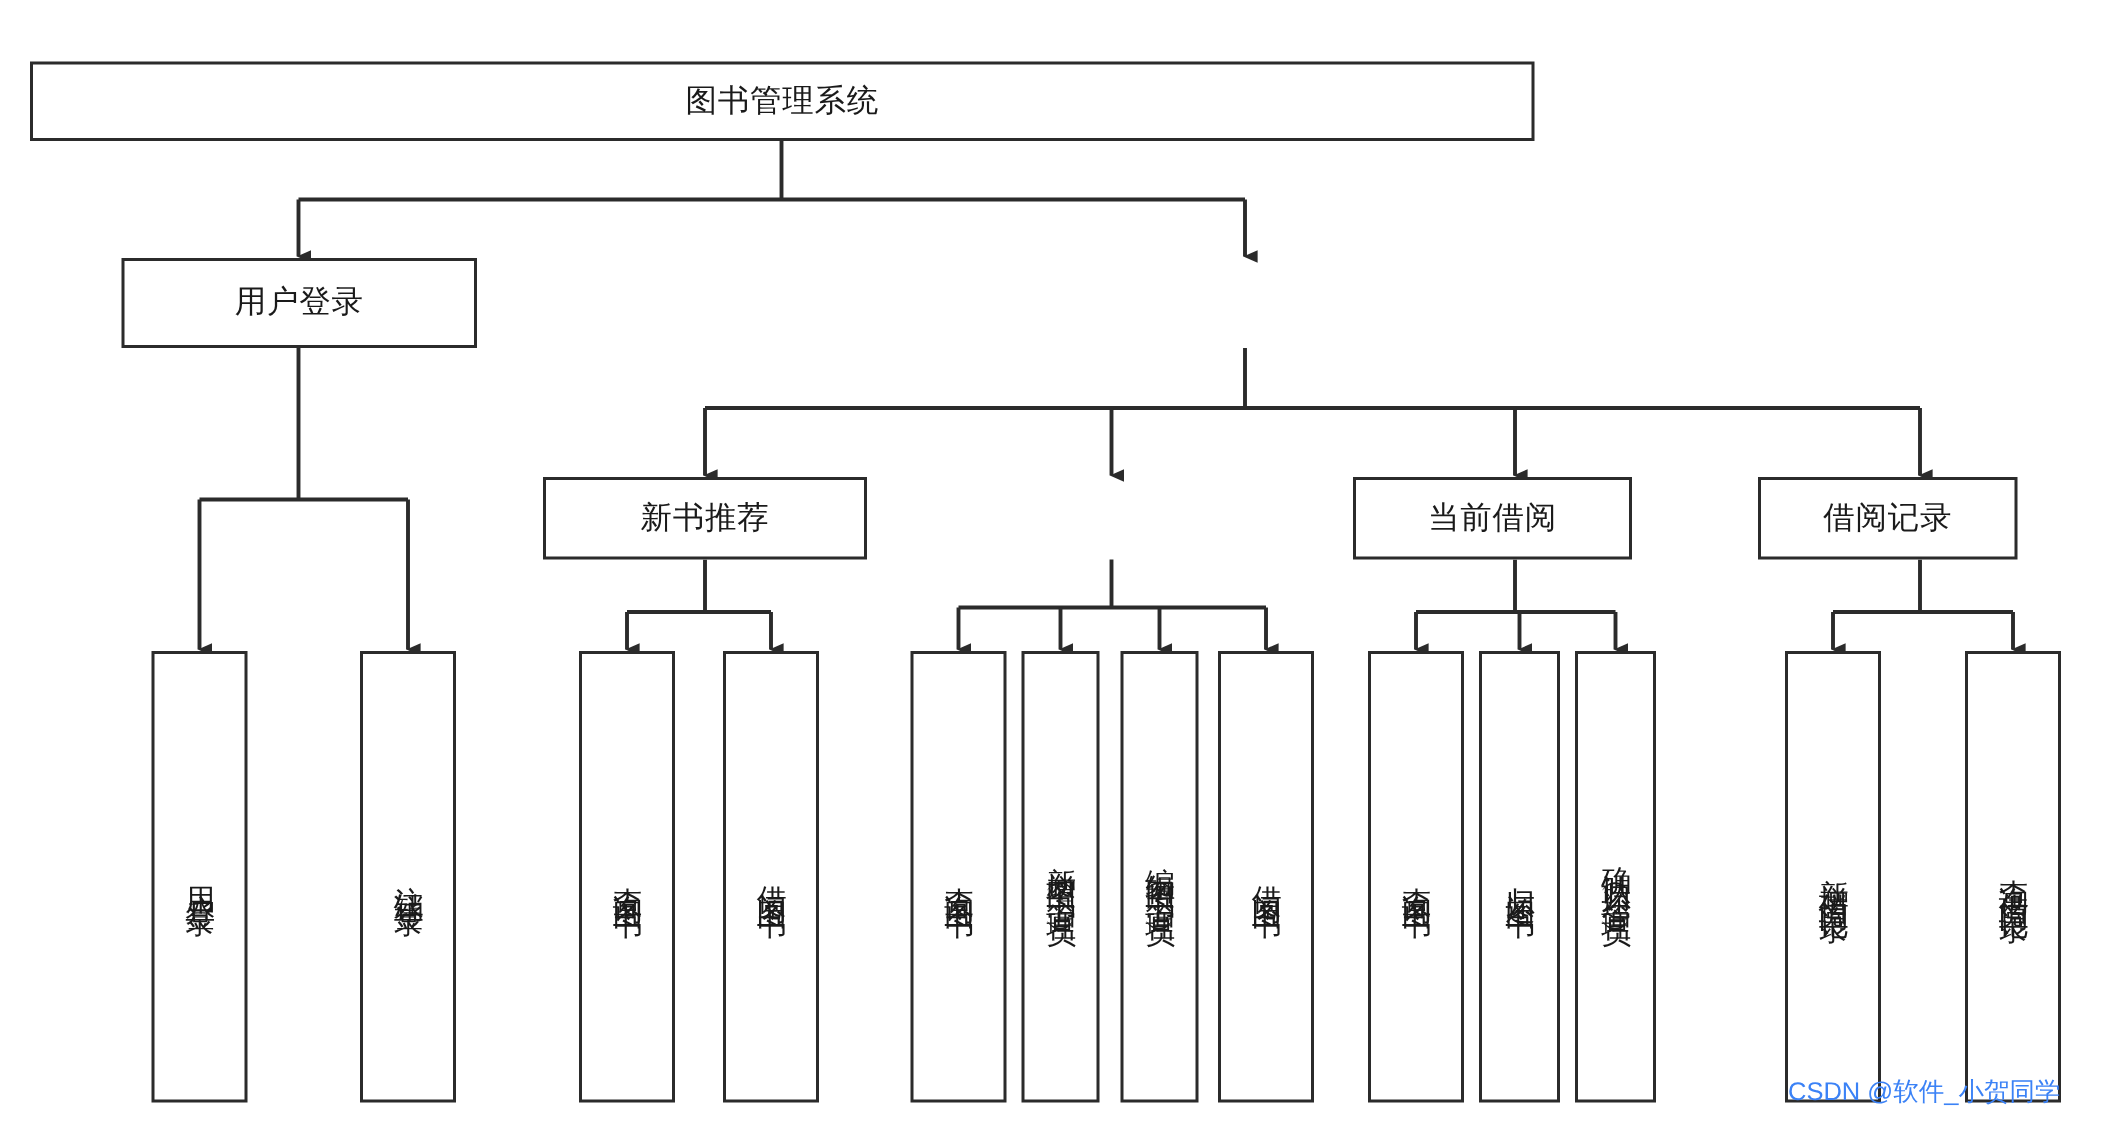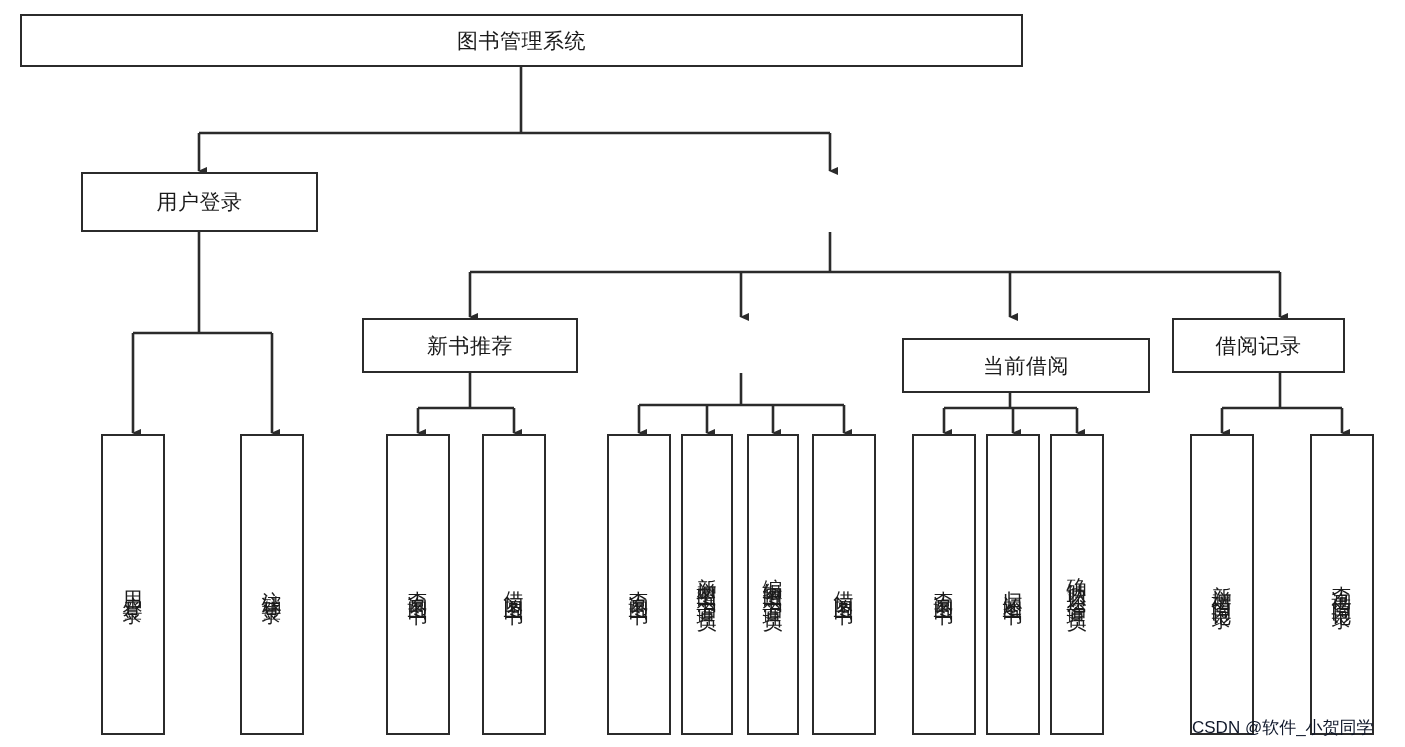--- a/index.html
+++ b/index.html
@@ -31,20 +31,21 @@
     box-sizing: border-box;
     border: 2px solid #2b2b2b;
     background: #ffffff;
     display: flex;
     align-items: center;
     justify-content: center;
     overflow: hidden;
   }
   .node-box.level-root {
     border-width: 2px;
+    margin-top: 27px;
   }
   .node-label-h {
     font-size: 21px;
     color: #1a1a1a;
     line-height: 1.2;
     letter-spacing: 0.5px;
     white-space: nowrap;
     font-family: "Liberation Sans", "DejaVu Sans", sans-serif;
   }
   .node-label-v {
@@ -53,21 +54,21 @@
     writing-mode: vertical-rl;
     text-orientation: upright;
     letter-spacing: 5px;
     line-height: 1;
     white-space: nowrap;
     font-family: "Liberation Sans", "DejaVu Sans", sans-serif;
   }
   .watermark {
     position: absolute;
     font-size: 17px;
-    color: #0f172a;
+    color: #3b82f6;
     white-space: nowrap;
     font-family: "Liberation Sans", "DejaVu Sans", sans-serif;
     pointer-events: none;
   }
 </style>
 </head>
 <body>
 
 <div id="diagram-root">
 
@@ -118,21 +119,21 @@
     <span class="node-label-h">图书管理系统</span>
   </div>
 
   <div class="node-box" style="left: 81px; top: 172px; width: 237px; height: 60px;">
     <span class="node-label-h">用户登录</span>
   </div>
 
   <div class="node-box" style="left: 362px; top: 318px; width: 216px; height: 55px;">
     <span class="node-label-h">新书推荐</span>
   </div>
-  <div class="node-box" style="left: 902px; top: 318px; width: 248px; height: 55px; margin-top: 20px;">
+  <div class="node-box" style="left: 902px; top: 318px; width: 186px; height: 55px;">
     <span class="node-label-h">当前借阅</span>
   </div>
   <div class="node-box" style="left: 1172px; top: 318px; width: 173px; height: 55px;">
     <span class="node-label-h">借阅记录</span>
   </div>
 
   <div class="node-box" style="left: 101px; top: 434px; width: 64px; height: 301px;">
     <span class="node-label-v">用户登录</span>
   </div>
   <div class="node-box" style="left: 240px; top: 434px; width: 64px; height: 301px;">

